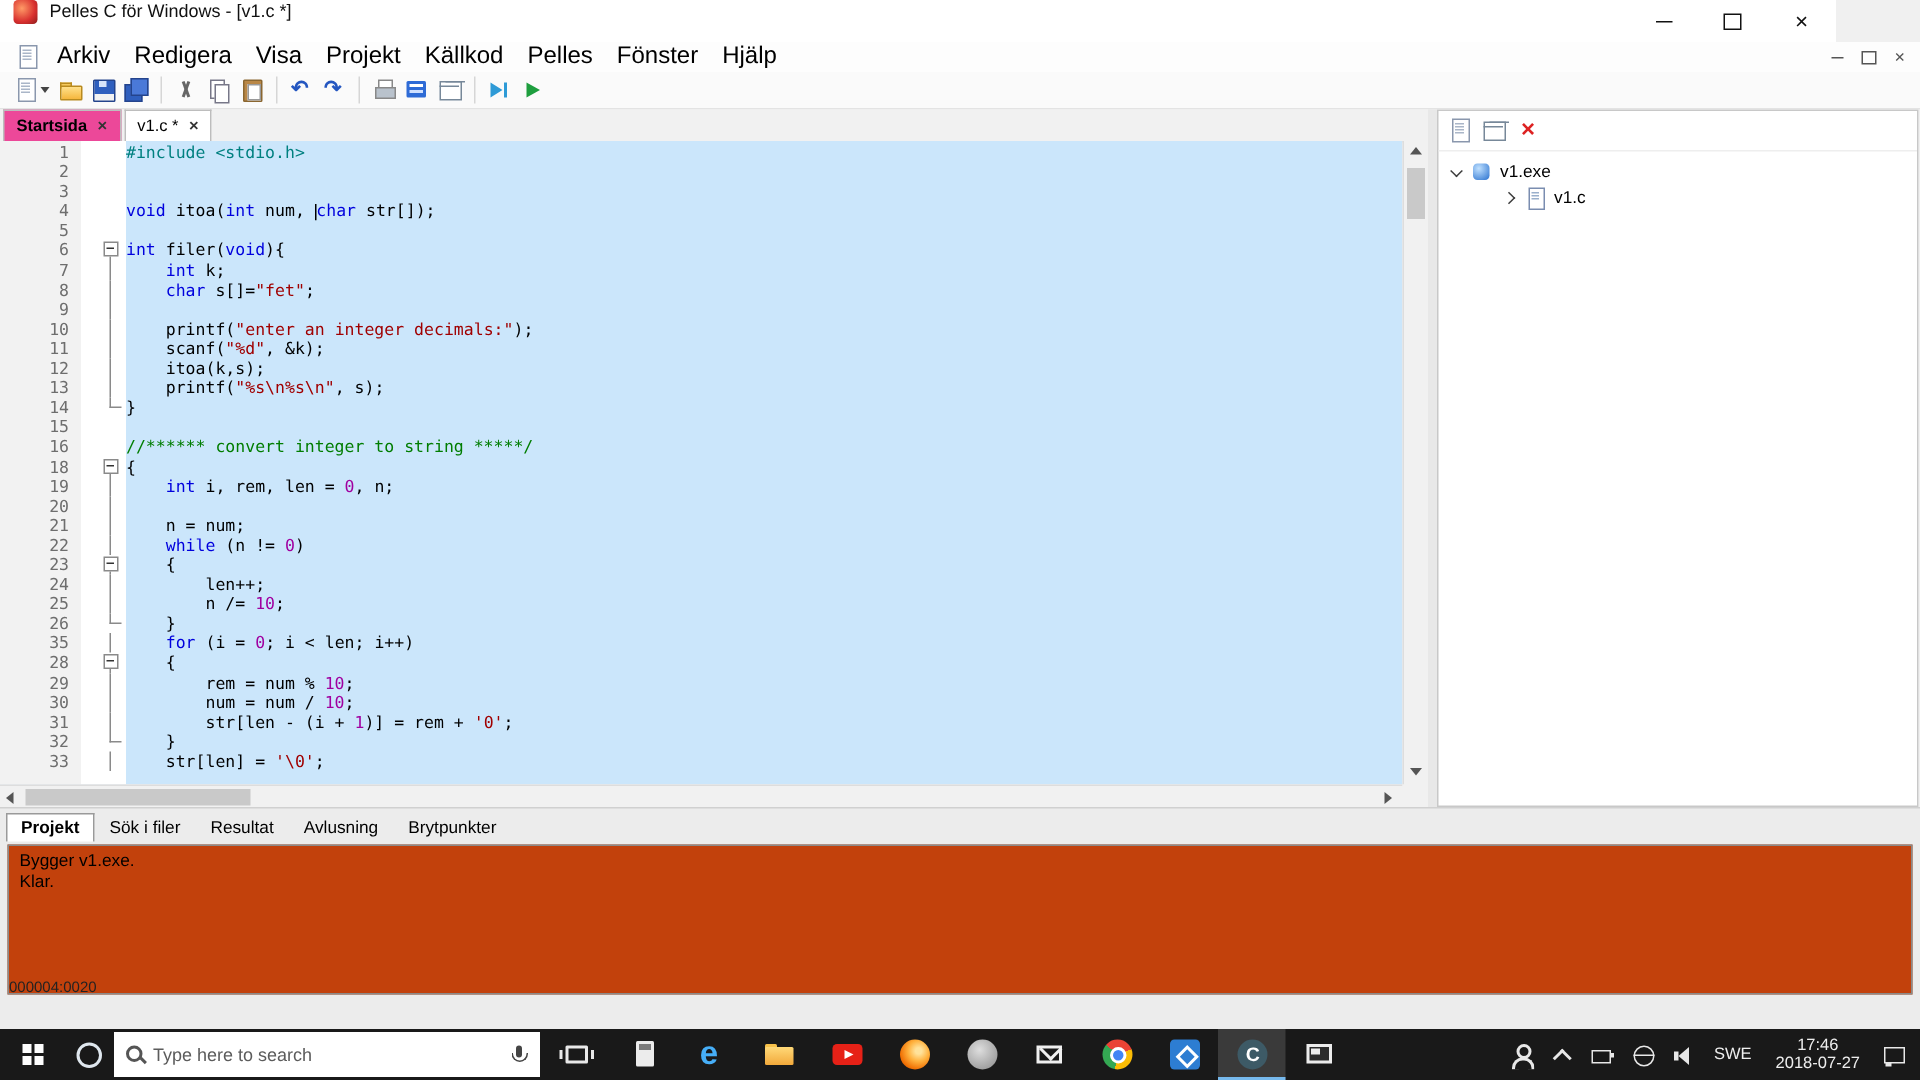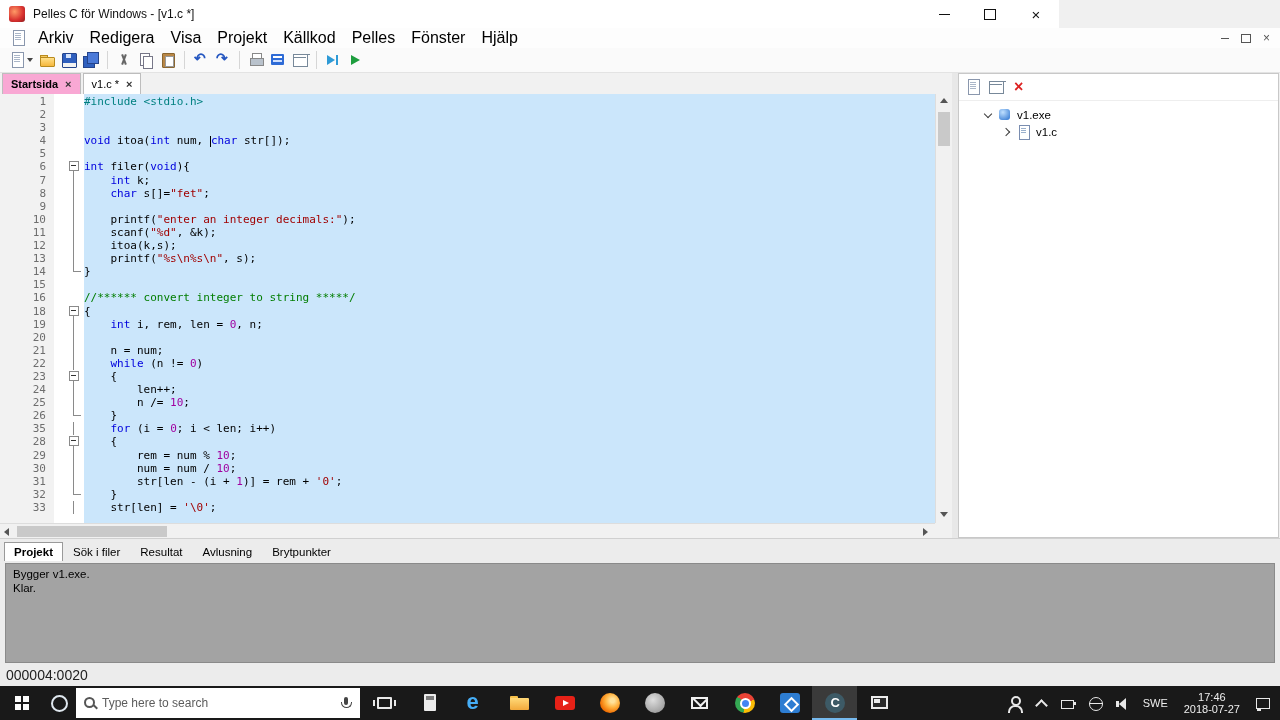--- a/index.html
+++ b/index.html
@@ -1,20 +1,20 @@
 <!DOCTYPE html>
 <html style="--editor_bg: #cbe6fb; --keyword: #0000dd; --string: #a00000; --comment: #007d00; --preprocessor: #008080; --number: #a000a0; --accent: #76b9ed;"><head>
 <meta charset="utf-8">
 <style>
   html,body{margin:0;padding:0}
   #root{position:relative;width:1280px;height:720px;background:#f0f0f0;overflow:hidden;
         font-family:"Liberation Sans",sans-serif;font-size:12px;color:#000}
 
   
-  .titlebar{position:absolute;left:0;top:0;width:1059px;height:28px;background:#fff;display:flex;align-items:center}
+  .titlebar{position:absolute;left:0;top:0;width:1224px;height:28px;background:#fff;display:flex;align-items:flex-start}
   .app-icon16{width:16px;height:16px;border-radius:3px;margin:0 8px 0 9px;flex:none;
       background:radial-gradient(circle at 35% 35%,#ff9a66,#d8302f 60%,#8c1d1d)}
   .title-text{font-size:12px;color:#111}
   .win-controls{margin-left:auto;display:flex;height:28px}
   .wc{width:46px;height:28px;display:flex;align-items:center;justify-content:center;cursor:default}
   .wc-min{width:11px;height:1px;background:#111}
   .wc-max{width:10px;height:9px;border:1px solid #111}
   .wc-x{font-size:15px;line-height:1;color:#111}
 
   
@@ -64,21 +64,21 @@
   .ic-step::after{content:"";position:absolute;left:11px;top:3px;width:2px;height:10px;background:#2e9ad6}
   .ic-play::before{content:"";position:absolute;left:4px;top:3px;border-left:9px solid #1e9e3e;border-top:5px solid transparent;border-bottom:5px solid transparent}
   .ic-redx::before{content:"\D7";position:absolute;left:3px;top:-1px;font-size:16px;font-weight:bold;color:#d22}
   .ic-app::before{content:"";position:absolute;left:2px;top:2px;width:11px;height:11px;border-radius:3px;
       background:radial-gradient(circle at 35% 30%,#bfe0ff,#2a72cf)}
   .ic-file::before{content:"";position:absolute;left:3px;top:1px;width:9px;height:13px;background:#fff;border:1px solid #7a8db0}
   .ic-file::after{content:"";position:absolute;left:5px;top:4px;width:5px;height:1px;background:#9ab0cc;box-shadow:0 2px 0 #9ab0cc,0 4px 0 #9ab0cc}
 
   
   .tabbar{position:absolute;left:0;top:73px;width:952px;height:21px;background:#f1f1f1;border-bottom:1px solid #c9c9c9;display:flex;align-items:flex-end}
-  .etab{height:20px;display:flex;align-items:center;padding:0 8px;font-size:11px;background:#f9a8d4;border:1px solid #bdbdbd;border-bottom:none;margin-left:2px;font-weight:bold;cursor:default}
+  .etab{height:20px;display:flex;align-items:center;padding:0 8px;font-size:11px;background:#ec4899;border:1px solid #bdbdbd;border-bottom:none;margin-left:2px;font-weight:bold;cursor:default}
   .etab.active{background:#fff;font-weight:normal}
   .etab-close{margin-left:7px;font-size:11px;font-weight:bold;color:#333}
 
   
   .editor{position:absolute;left:0;top:94px;width:935px;height:429px;background:var(--editor_bg,#cbe6fb);overflow:hidden}
   .gcol{position:absolute;top:0;bottom:0}
   #gut{left:0;width:54px;background:#f2f2f2}
   #fm{left:54px;width:30px;background:#fff}
   #lines{position:relative;padding-top:1px}
   .erow{display:flex;height:13.1px;line-height:13.1px;font-family:"DejaVu Sans Mono",monospace;font-size:11px}
@@ -122,23 +122,23 @@
   .exp::before{content:"";position:absolute;width:5px;height:5px;border-right:1px solid #3c3c3c;border-bottom:1px solid #3c3c3c}
   .exp-v::before{left:3px;top:2px;transform:rotate(45deg)}
   .exp-r::before{left:2px;top:3px;transform:rotate(-45deg)}
   .tlabel{margin-left:4px}
 
   
   .bottom{position:absolute;left:0;top:538px;width:1280px;height:148px;background:#ececec;border-top:1px solid #d0d0d0;box-sizing:border-box}
   #outtabs{position:absolute;left:4px;top:3px;display:flex;font-size:11.5px}
   .otab{padding:3px 9px 2px;border:1px solid transparent;cursor:default}
   .otab.active{background:#fff;border:1px solid #9a9a9a;border-bottom:none;font-weight:bold}
-  .outbox{position:absolute;left:5px;right:5px;top:24px;height:100px;background:#a3a3a3;border:1px solid #8a8a8a;
+  .outbox{position:absolute;left:5px;right:5px;top:24px;height:100px;background:#c2410c;border:1px solid #8a8a8a;
           padding:3px 7px;box-sizing:border-box;font-size:11.5px;line-height:14px}
-  .statusbar{position:absolute;left:6px;bottom:3px;font-size:14px;color:#222}
+  .statusbar{position:absolute;left:6px;bottom:22px;font-size:10px;color:#222}
 
   
   .taskbar{position:absolute;left:0;top:686px;width:1280px;height:34px;background:#191919;display:flex;align-items:center}
   .tk-start{width:46px;height:34px;position:relative;flex:none}
   .tk-start::before{content:"";position:absolute;left:15px;top:10px;width:6px;height:6px;background:#fdfdfd;
       box-shadow:8px 0 0 #fdfdfd,0 8px 0 #fdfdfd,8px 8px 0 #fdfdfd}
   .tk-cortana{width:28px;height:34px;position:relative;flex:none}
   .tk-cortana::before{content:"";position:absolute;left:5px;top:9px;width:13px;height:13px;border:2px solid #dfe7ee;border-radius:50%}
   .tk-search{width:284px;height:30px;background:#fff;display:flex;align-items:center;margin:2px 2px;padding:0 6px;box-sizing:border-box;flex:none}
   .mag{width:16px;height:16px;position:relative;flex:none}
@@ -483,21 +483,21 @@
   <div class="corner"></div>
   <div class="splitter"></div>
 
   <div class="sidepanel">
     <div class="sp-toolbar" id="sp-toolbar">
         <span class="ic ic-page"></span>
         <span class="ic ic-form"></span>
         <span class="ic ic-redx"></span>
       </div>
     <div id="tree">
-        <div class="trow" style="padding-left: 23px;">
+        <div class="trow" style="padding-left: 6px;">
           <span class="exp exp-v"></span>
           <span class="ic ic-app"></span>
           <span class="tlabel">v1.exe</span>
         </div>
         <div class="trow" style="padding-left: 42px;">
           <span class="exp exp-r"></span>
           <span class="ic ic-file"></span>
           <span class="tlabel">v1.c</span>
         </div>
       </div>

